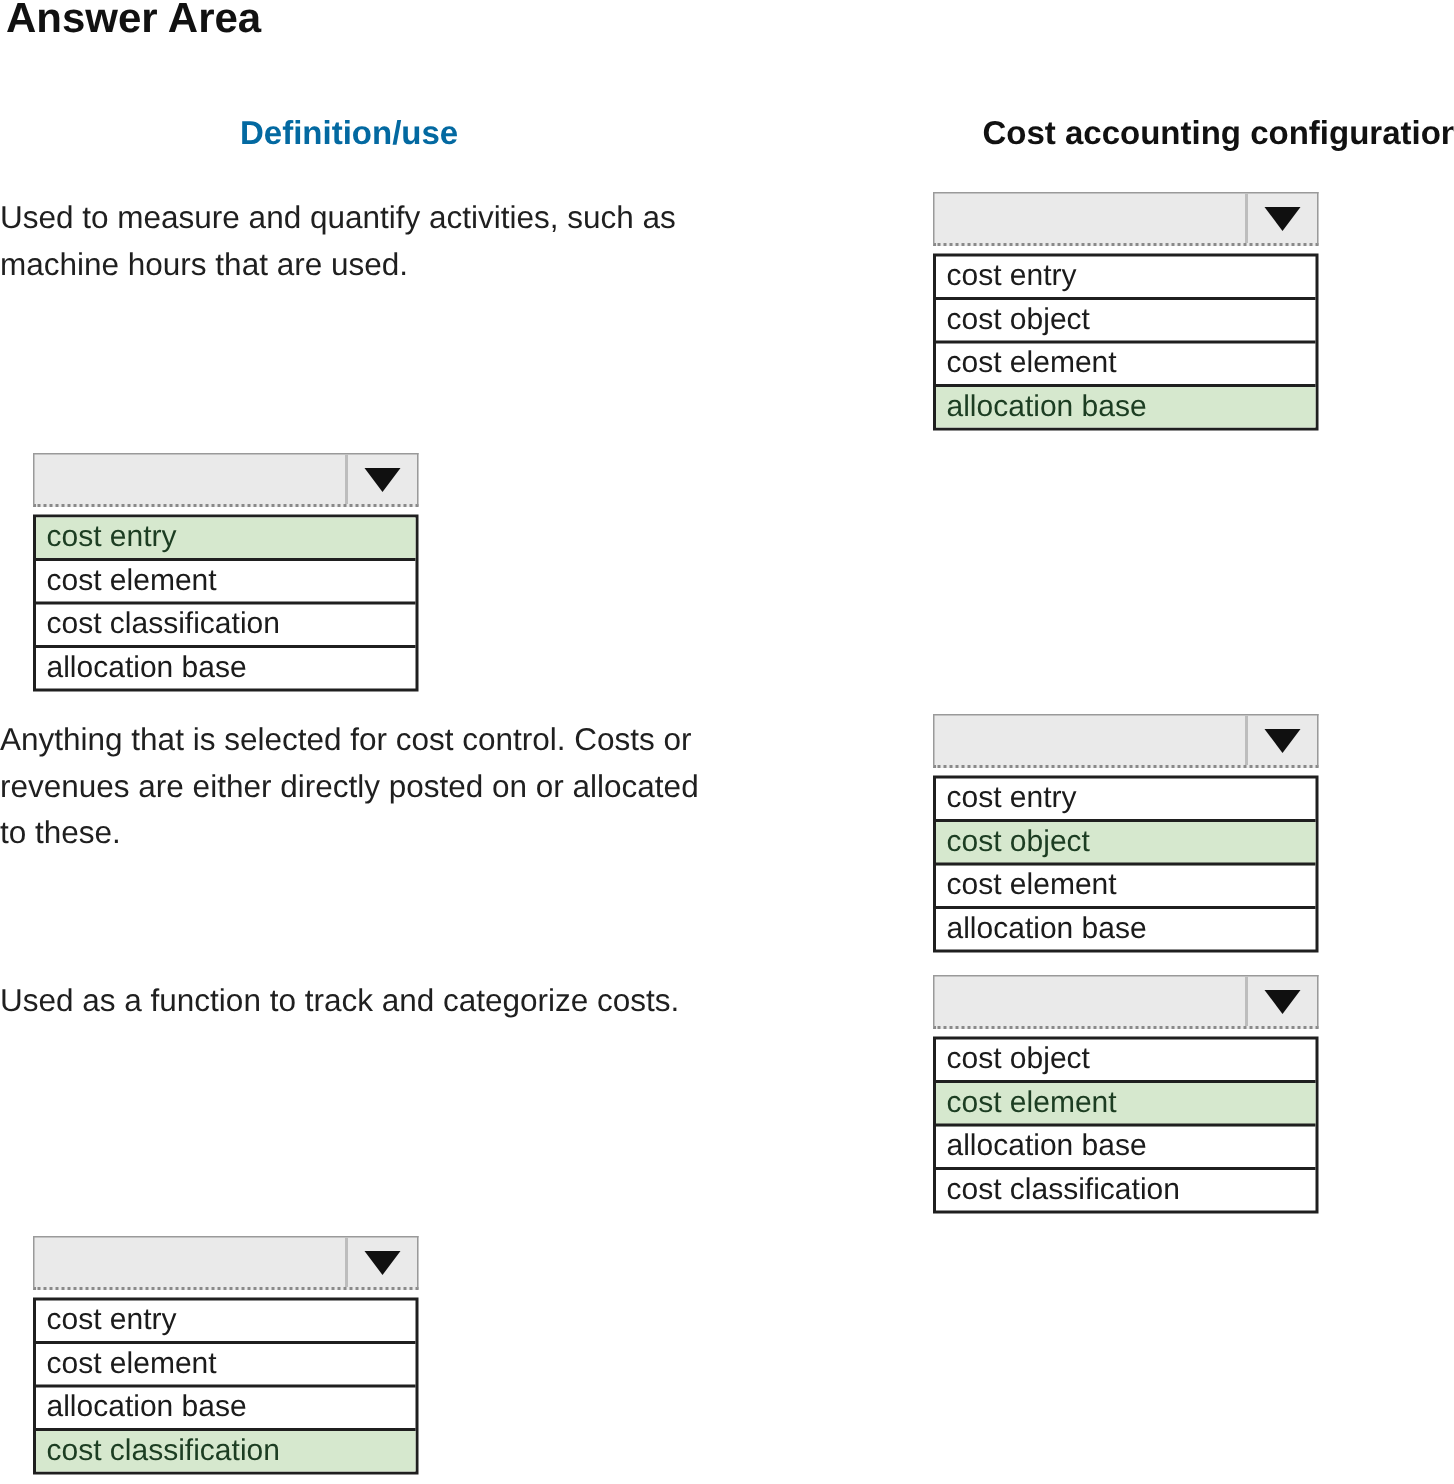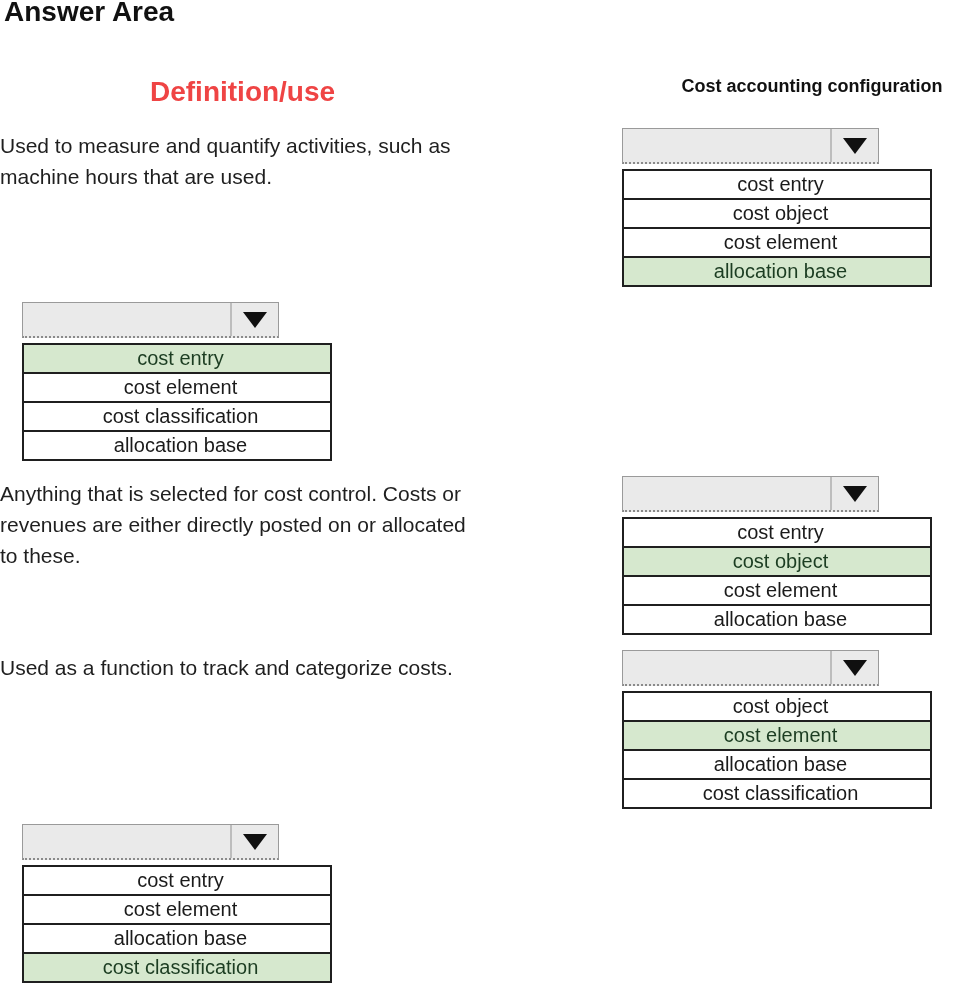--- a/index.html
+++ b/index.html
@@ -9,26 +9,26 @@
     color:#1f1f1f;
     overflow:hidden;
   }
   .page{position:relative;width:969px;height:989px;background:#fff;}
   .title{
     position:absolute;left:4px;top:-4px;
     font-size:28px;font-weight:bold;color:#111;
     letter-spacing:0;
   }
   .hdr-left{
-    position:absolute;left:150px;top:76px;
-    font-size:28px;font-weight:bold;color:#ef4444;white-space:nowrap;
+    position:absolute;left:160px;top:76px;
+    font-size:22px;font-weight:bold;color:#0369a1;white-space:nowrap;
   }
   .hdr-right{
     position:absolute;left:655px;top:76px;width:314px;
-    text-align:center;font-size:18px;font-weight:bold;color:#111;white-space:nowrap;
+    text-align:center;font-size:22px;font-weight:bold;color:#111;white-space:nowrap;
   }
   .rows{position:absolute;left:0;top:128px;width:969px;}
   .row{display:flex;align-items:flex-start;margin-bottom:15px;}
   .def{
     flex:0 0 600px;
     font-size:21px;line-height:31px;
     white-space:pre-line;
     padding-top:2px;color:#1f1f1f;
   }
   .dd{flex:0 0 257px;margin-left:22px;}
@@ -44,24 +44,23 @@
     width:46px;border-left:2px solid #bdbdbd;
     display:flex;align-items:center;justify-content:center;
   }
   .arrow{
     display:block;width:0;height:0;
     border-left:12px solid transparent;
     border-right:12px solid transparent;
     border-top:16px solid #101010;
   }
   .list{
-    box-sizing:border-box;width:310px;margin-top:5px;
+    box-sizing:border-box;width:257px;margin-top:5px;
     border:2px solid var(--list-border,#1f1f1f);
     background:#fff;
-    text-align:center;
   }
   .option{
     height:27px;line-height:27px;
     padding-left:7px;font-size:20px;color:#1b1b1b;
     border-bottom:2px solid var(--list-border,#1f1f1f);
     cursor:default;white-space:nowrap;overflow:hidden;
   }
   .option:last-child{border-bottom:none;}
   .option.selected{
     background:var(--highlight,#d6e8ce);

